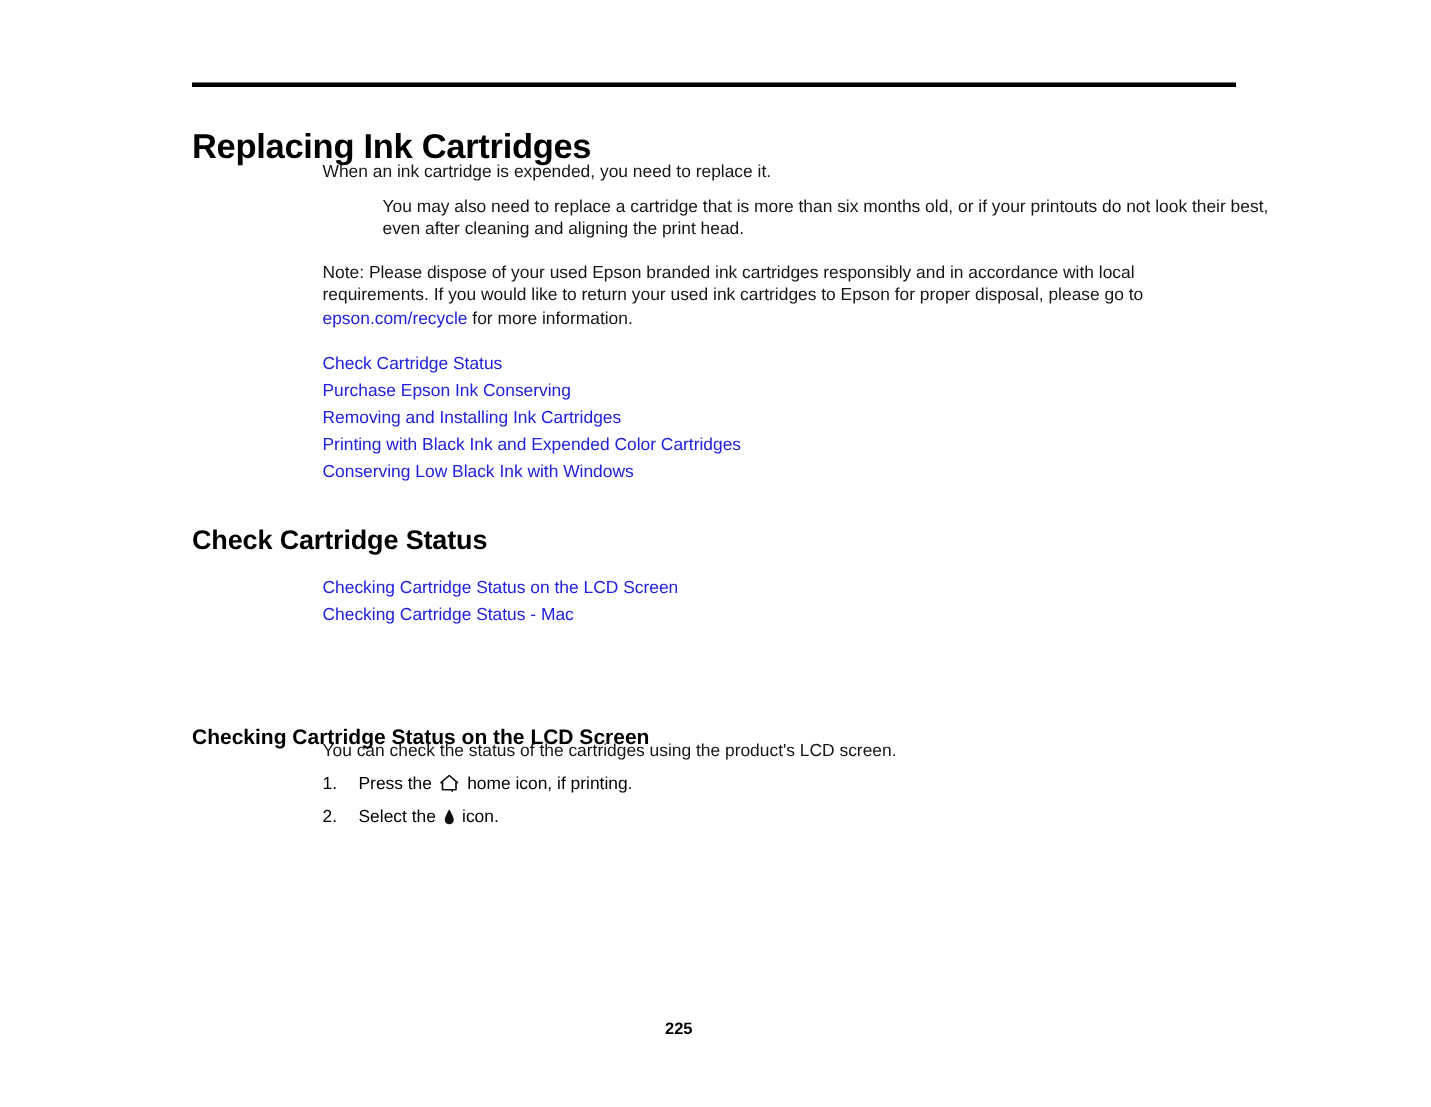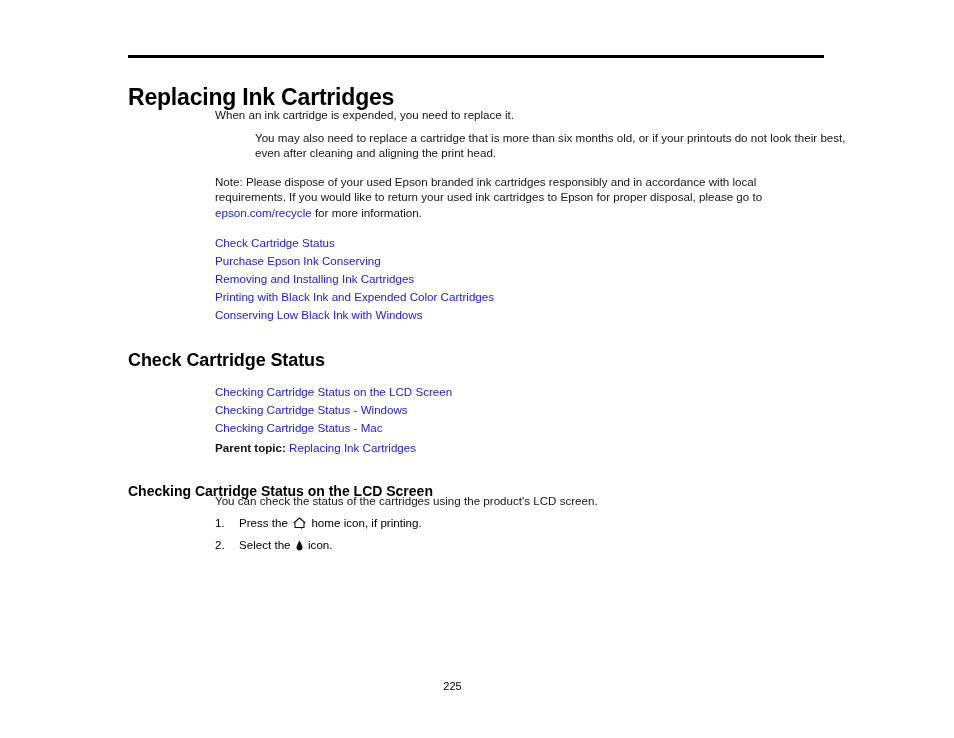--- a/index.html
+++ b/index.html
@@ -138,21 +138,21 @@
   .icon-drop { width: 7px; height: 11px; }
 
   
   .page-number {
     position: absolute;
     top: 680px;
     left: 0;
     width: 905px;
     text-align: center;
     font-size: 11px;
-    font-weight: normal;
+    font-weight: bold;
     color: #000;
   }
 </style>
 </head>
 <body>
 
 <div class="page">
 
   <div class="top-rule"></div>
 
@@ -172,28 +172,23 @@
     <a class="link-row" href="#">Removing and Installing Ink Cartridges</a>
     <a class="link-row" href="#">Printing with Black Ink and Expended Color Cartridges</a>
     <a class="link-row" href="#">Conserving Low Black Ink with Windows</a>
   </div>
 
   <h2 class="h2" style="top:334px;">Check Cartridge Status</h2>
 
 
   <div class="linklist tight" style="top:383px;">
     <a class="link-row" href="#">Checking Cartridge Status on the LCD Screen</a>
-    <a class="link-row" href="#">Checking Cartridge Status - Windows</a>
     <a class="link-row" href="#">Checking Cartridge Status - Mac</a>
   </div>
 
-  <div class="parent-topic" style="top:440px;">
-    <span class="pt-label">Parent topic:</span>
-    <a class="link" href="#">Replacing Ink Cartridges</a>
-  </div>
 
   <h3 class="h3" style="top:468px;">Checking Cartridge Status on the LCD Screen</h3>
 
   <div class="para" style="top:493px;">You can check the status of the cartridges using the product's LCD screen.</div>
 
   <div class="olist" style="top:515px;">
 
     <div class="oitem">
       <span class="onum">1.</span>
       <span class="otext"><span>Press the </span><span class="icon-inline icon-home"><svg width="13" height="12" viewBox="0 0 26 24" xmlns="http://www.w3.org/2000/svg">

